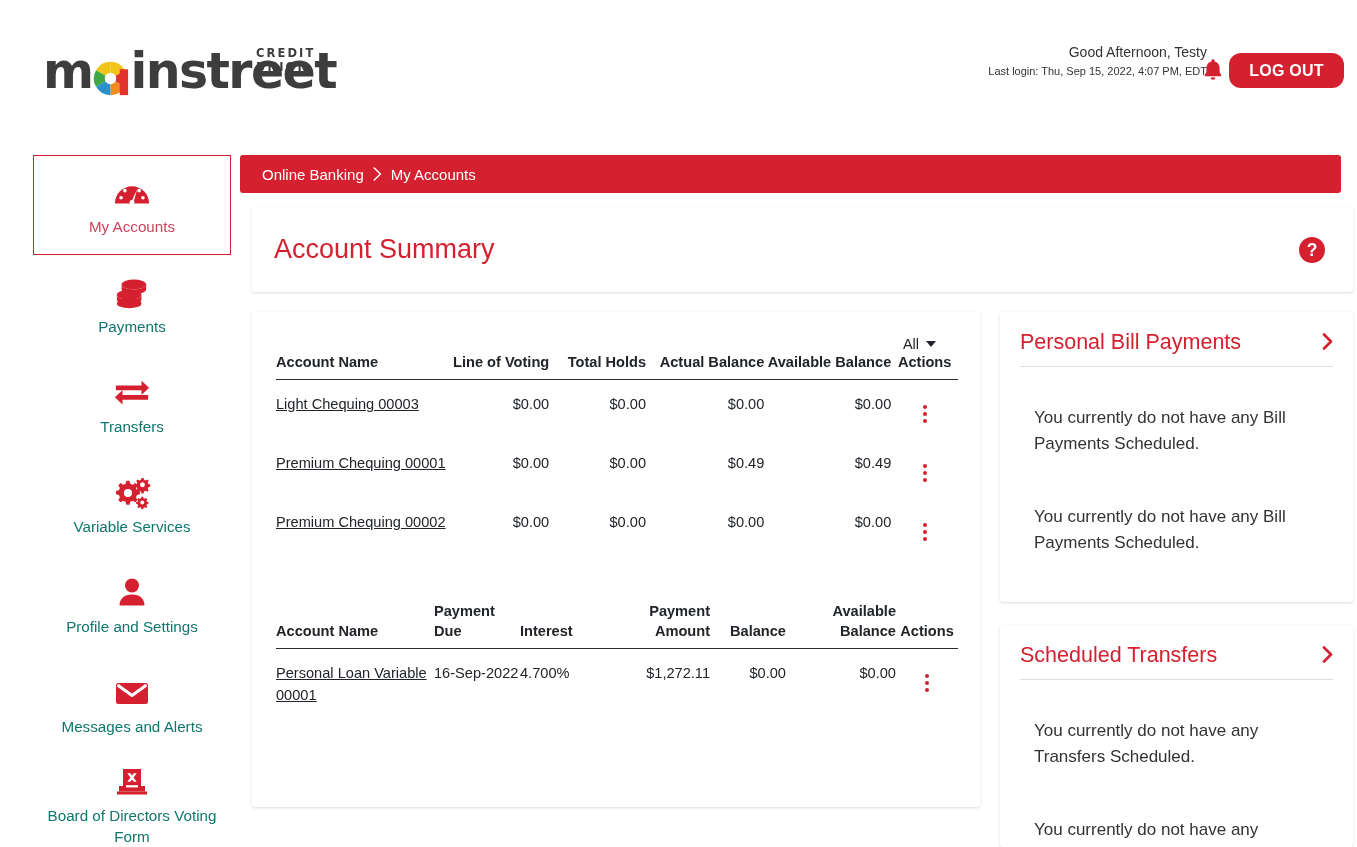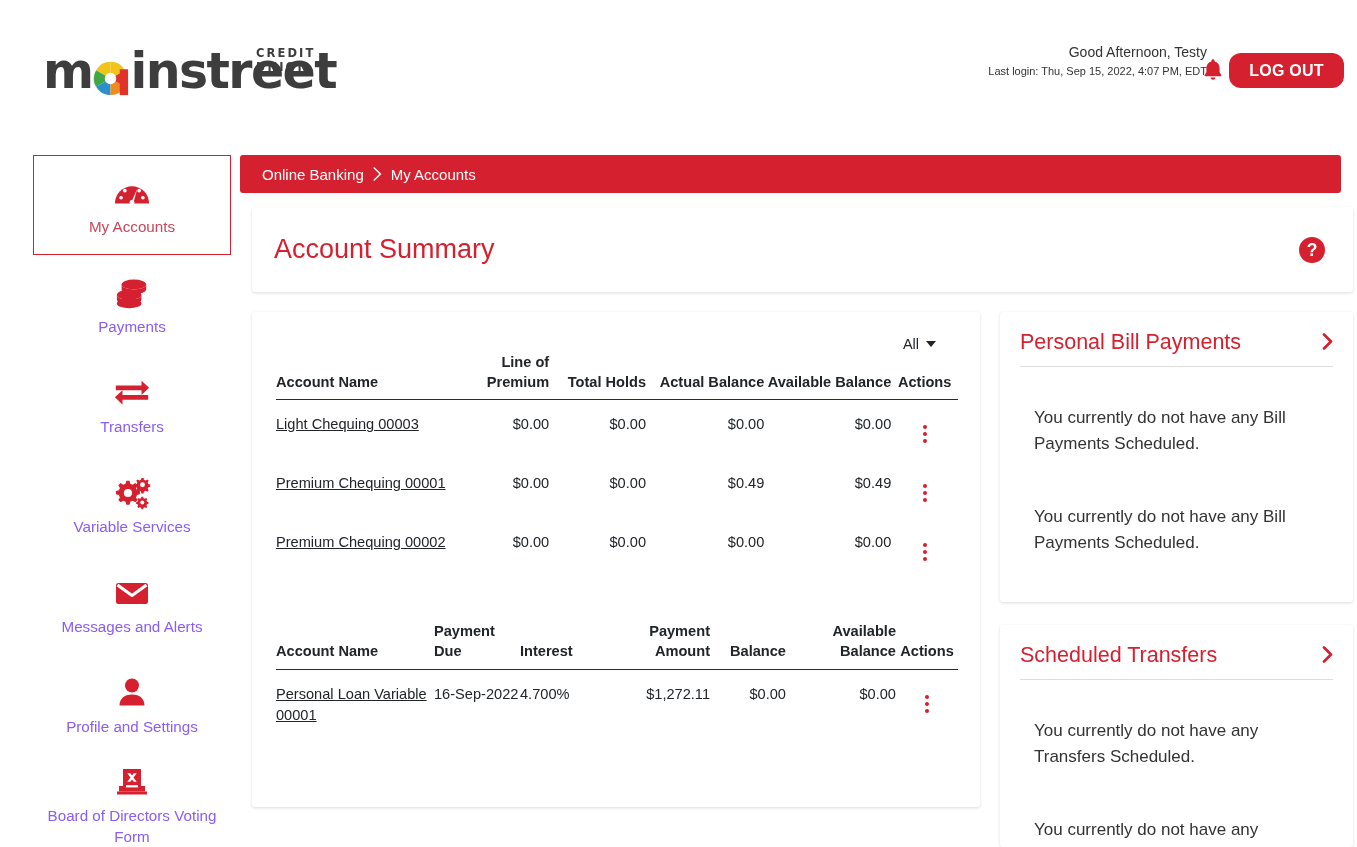--- a/index.html
+++ b/index.html
@@ -64,21 +64,21 @@
   }
   .nav-item {
     position: relative; width: 198px; height: 100px;
     background: #ffffff; border: 1px solid transparent;
     display: flex; flex-direction: column; align-items: center; justify-content: center;
     cursor: pointer; text-decoration: none;
   }
   .nav-item.active { border: 1px solid #D5202F; }
   .nav-icon { height: 40px; display: flex; align-items: center; justify-content: center; margin-bottom: 4px; }
   .nav-label {
-    font-size: 15.2px; color: #8b5cf6; text-align: center; line-height: 1.35;
+    font-size: 15.2px; color: #0f766e; text-align: center; line-height: 1.35;
     max-width: 180px;
   }
   .nav-item.active .nav-label { color: #C8455A; }
 
   
   .breadcrumb {
     position: absolute; left: 240px; top: 155px; width: 1101px; height: 38px;
     background: #D5202F; border-radius: 3px;
     display: flex; align-items: center; padding-left: 22px; gap: 9px;
   }
@@ -249,36 +249,36 @@
             <path d="M30 22 l1.8 0 0.4 1.6 1.4 0.6 1.4-0.9 1.2 1.2 -0.9 1.4 0.6 1.4 1.6 0.4 0 1.8 -1.6 0.4 -0.6 1.4 0.9 1.4 -1.2 1.2 -1.4-0.9 -1.4 0.6 -0.4 1.6 -1.8 0 -0.4-1.6 -1.4-0.6 -1.4 0.9 -1.2-1.2 0.9-1.4 -0.6-1.4 -1.6-0.4 0-1.8 1.6-0.4 0.6-1.4 -0.9-1.4 1.2-1.2 1.4 0.9 1.4-0.6 Z"></path>
             <circle cx="30.9" cy="28.1" r="2.1" fill="#ffffff"></circle>
           </g>
         </svg>
       </span>
       <span class="nav-label">Variable Services</span>
     </a>
 
     <a class="nav-item">
       <span class="nav-icon">
+        <svg width="32" height="31" viewBox="0 0 32 31">
+          <circle cx="16" cy="8.5" r="7" fill="#D5202F"></circle>
+          <path d="M16 17.5 C24 17.5 28.5 22 28.5 28.5 L3.5 28.5 C3.5 22 8 17.5 16 17.5 Z" fill="#D5202F"></path>
+        </svg>
+      </span>
+      <span class="nav-label">Profile and Settings</span>
+    </a>
+
+    <a class="nav-item">
+      <span class="nav-icon">
         <svg width="36" height="28" viewBox="0 0 36 28">
           <rect x="2" y="4" width="32" height="21" rx="2.5" fill="#D5202F"></rect>
           <path d="M3.5 6 L18 16.5 L32.5 6" stroke="#ffffff" stroke-width="3.1" fill="none" stroke-linejoin="round"></path>
         </svg>
       </span>
       <span class="nav-label">Messages and Alerts</span>
-    </a>
-
-    <a class="nav-item">
-      <span class="nav-icon">
-        <svg width="32" height="31" viewBox="0 0 32 31">
-          <circle cx="16" cy="8.5" r="7" fill="#D5202F"></circle>
-          <path d="M16 17.5 C24 17.5 28.5 22 28.5 28.5 L3.5 28.5 C3.5 22 8 17.5 16 17.5 Z" fill="#D5202F"></path>
-        </svg>
-      </span>
-      <span class="nav-label">Profile and Settings</span>
     </a>
 
     <a class="nav-item">
       <span class="nav-icon">
         <svg width="34" height="30" viewBox="0 0 34 30">
           <rect x="8" y="2" width="18" height="17" fill="#D5202F"></rect>
           <path d="M12.3 6.3 L15.3 6.3 L17 8.5 L18.7 6.3 L21.7 6.3 L18.5 10.5 L21.7 14.7 L18.7 14.7 L17 12.5 L15.3 14.7 L12.3 14.7 L15.5 10.5 Z" fill="#ffffff"></path>
           <rect x="4" y="19" width="26" height="5.5" fill="#D5202F"></rect>
           <rect x="2" y="24.5" width="30" height="3" fill="#D5202F"></rect>
           <rect x="11" y="18.2" width="12" height="2.2" fill="#ffffff"></rect>
@@ -322,21 +322,21 @@
         <col style="width:158px">
           <col style="width:96px">
           <col style="width:90px">
         <col style="width:110px">
           <col style="width:118px">
           <col style="width:62px">
       </colgroup>
       <thead>
         <tr>
           <th class="ta-l">Account Name</th>
-          <th class="ta-r">Line of Premium</th>
+          <th class="ta-r">Line of Voting</th>
           <th class="ta-r">Total Holds</th>
           <th class="ta-r">Actual Balance</th>
           <th class="ta-r">Available Balance</th>
           <th class="ta-c">Actions</th>
         </tr>
       </thead>
       <tbody>
         <tr>
           <td class="ta-l"><a class="acct-link">Light Chequing 00003</a></td>
           <td class="ta-r">$0.00</td>

